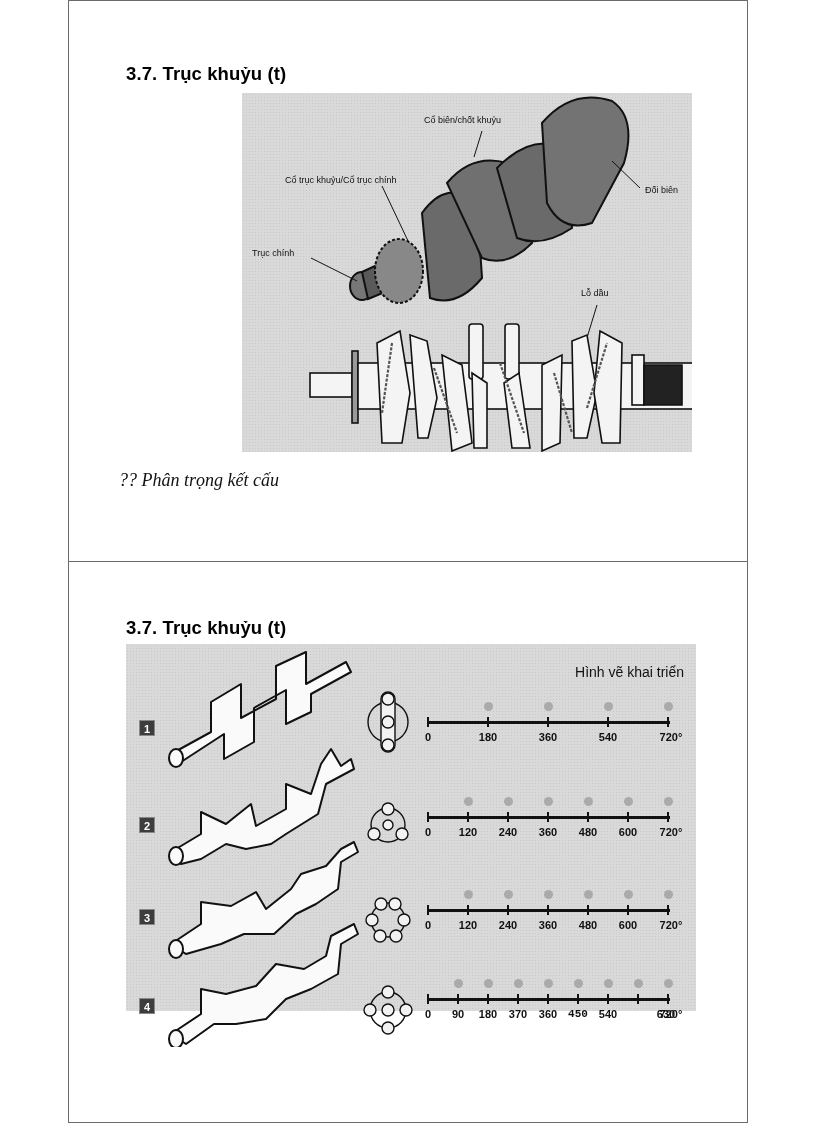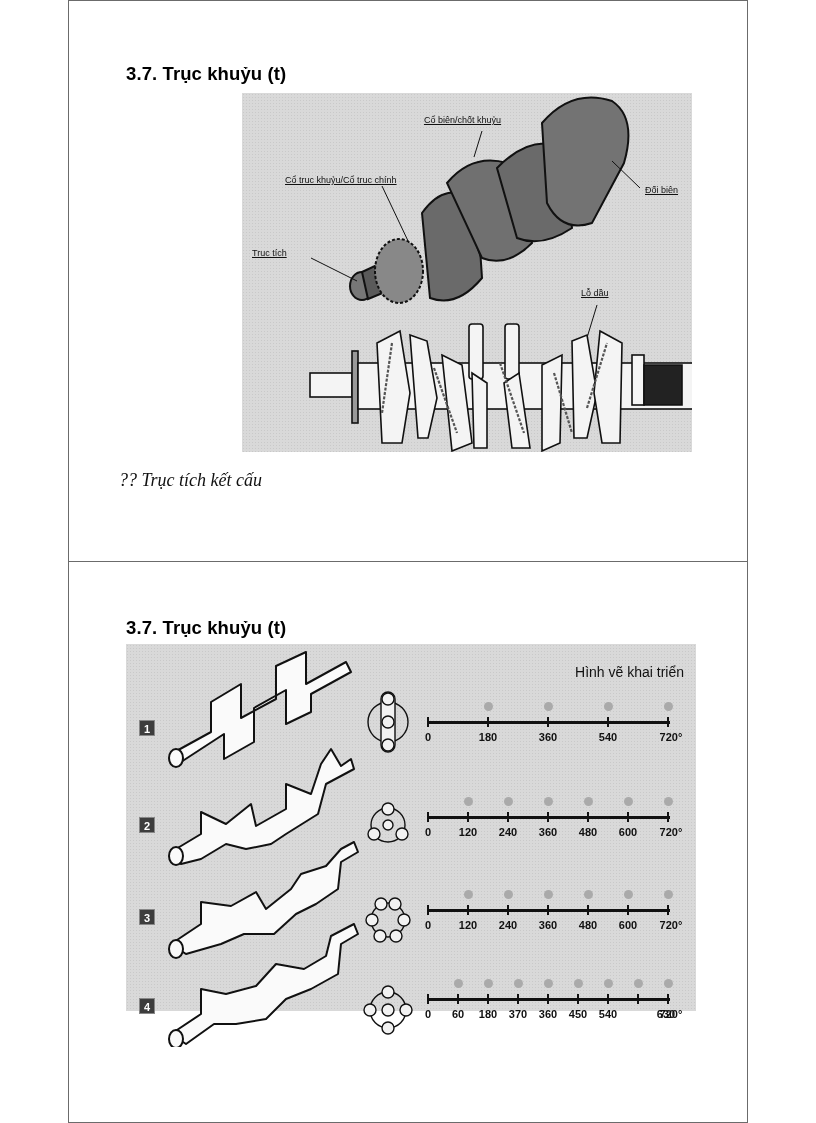--- a/index.html
+++ b/index.html
@@ -9,21 +9,21 @@
   #slide2 { top:561px; height:562px; }
   .title { position:absolute; left:57px; font-size:18.5px; font-weight:bold; color:#000; letter-spacing:0.1px; }
   #slide1 .title { top:62px; }
   #slide2 .title { top:55px; }
   .figure { position:absolute; background-color:#d9d9d9;
     background-image: radial-gradient(#c9c9c9 0.6px, transparent 0.7px);
     background-size:3px 3px; }
   #fig1 { left:173px; top:92px; width:450px; height:359px; }
   #fig2 { left:57px; top:82px; width:570px; height:367px; }
   .caption { position:absolute; left:50px; top:469px; font-family:"Liberation Serif", serif; font-style:italic; font-size:18px; color:#111; }
-  .lbl { position:absolute; font-size:9px; color:#111; white-space:nowrap;text-decoration:underline; }
+  .lbl { position:absolute; font-size:9px; color:#111; white-space:nowrap; }
   .svgfill { position:absolute; left:0; top:0; }
   .badge { position:absolute; width:16px; height:16px; background:#3d3d3d; color:#fff; font-size:11px; font-weight:bold; text-align:center; line-height:16px; border:1px solid #888; box-sizing:border-box; }
   .tline { position:absolute; height:3px; background:#111; }
   .tick { position:absolute; width:2px; height:10px; background:#111; }
   .dot { position:absolute; width:9px; height:9px; border-radius:50%; background:#aaaaaa; }
   .tlab { position:absolute; font-size:11px; font-weight:bold; color:#111; transform:translateX(-50%); white-space:nowrap; }
   .devtitle { position:absolute; right:12px; top:20px; font-size:14px; color:#111; }
 </style>
 </head>
 <body>
@@ -80,26 +80,26 @@
       <g stroke="#555" stroke-width="2.2" fill="none" stroke-dasharray="3 1.5">
         <line x1="150" y1="250" x2="140" y2="320"></line>
         <line x1="192" y1="275" x2="215" y2="340"></line>
         <line x1="258" y1="270" x2="282" y2="340"></line>
         <line x1="312" y1="280" x2="330" y2="340"></line>
         <line x1="345" y1="315" x2="365" y2="250"></line>
       </g>
     </svg>
     <span class="lbl" style="left:182px;top:22px;">Cổ biên/chốt khuỷu</span>
     <span class="lbl" style="left:43px;top:82px;">Cổ trục khuỷu/Cổ trục chính</span>
-    <span class="lbl" style="left:10px;top:155px;">Trục tích</span>
+    <span class="lbl" style="left:10px;top:155px;">Trục chính</span>
     <span class="lbl" style="left:403px;top:92px;">Đối biên</span>
     <span class="lbl" style="left:339px;top:195px;">Lỗ dầu</span>
   </div>
 
-  <div class="caption">?? Trục tích kết cấu</div>
+  <div class="caption">?? Phân trọng kết cấu</div>
 </div>
 
 <div class="slide" id="slide2">
   <div class="title">3.7. Trục khuỷu (t)</div>
 
   <div class="figure" id="fig2">
     <div class="devtitle">Hình vẽ khai triển</div>
 
     <svg class="svgfill" width="240" height="403" viewBox="0 0 240 403">
       <g stroke="#111" stroke-width="2" fill="#fafafa" stroke-linejoin="round">
@@ -236,23 +236,23 @@
         <div class="tick" style="left:541px;top:350px;"></div>
       <div class="dot" style="left:328px;top:335px;"></div>
         <div class="dot" style="left:358px;top:335px;"></div>
         <div class="dot" style="left:388px;top:335px;"></div>
         <div class="dot" style="left:418px;top:335px;"></div>
         <div class="dot" style="left:448px;top:335px;"></div>
         <div class="dot" style="left:478px;top:335px;"></div>
         <div class="dot" style="left:508px;top:335px;"></div>
         <div class="dot" style="left:538px;top:335px;"></div>
       <span class="tlab" style="left:302px;top:364px;">0</span>
-      <span class="tlab" style="left:332px;top:364px;">60</span>
+      <span class="tlab" style="left:332px;top:364px;">90</span>
       <span class="tlab" style="left:362px;top:364px;">180</span>
       <span class="tlab" style="left:392px;top:364px;">370</span>
       <span class="tlab" style="left:422px;top:364px;">360</span>
-      <span class="tlab" style="left:452px;top:364px;">450</span>
+      <span class="tlab" style="left:452px;top:364px;font-family:Liberation Mono, monospace;">450</span>
       <span class="tlab" style="left:482px;top:364px;">540</span>
       <span class="tlab" style="left:540px;top:364px;">630</span>
       <span class="tlab" style="left:545px;top:364px;">720°</span>
     </div>
   </div>
 </div>
 
 </body></html>

